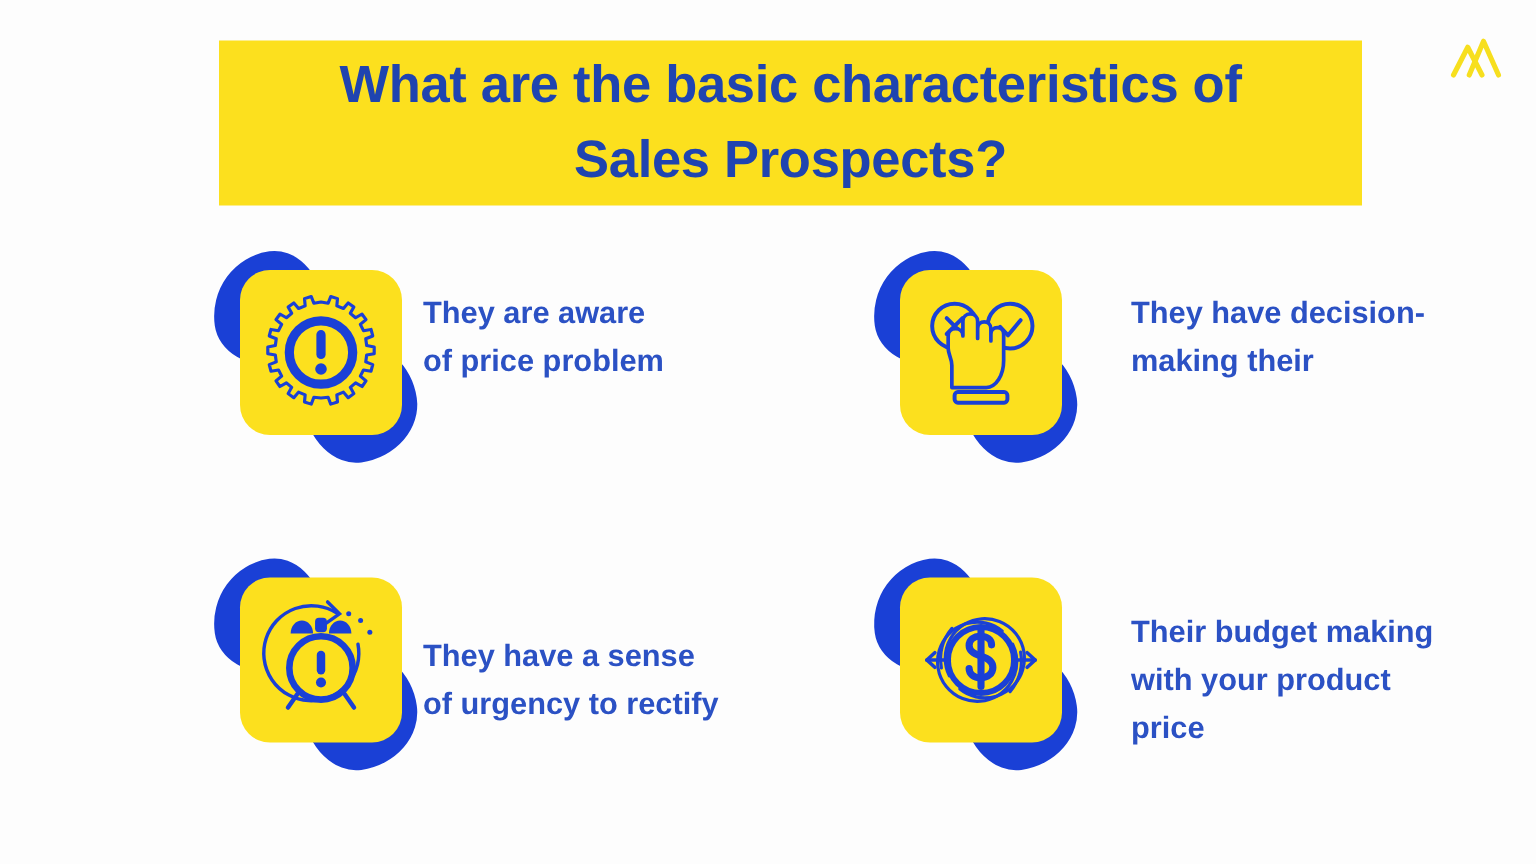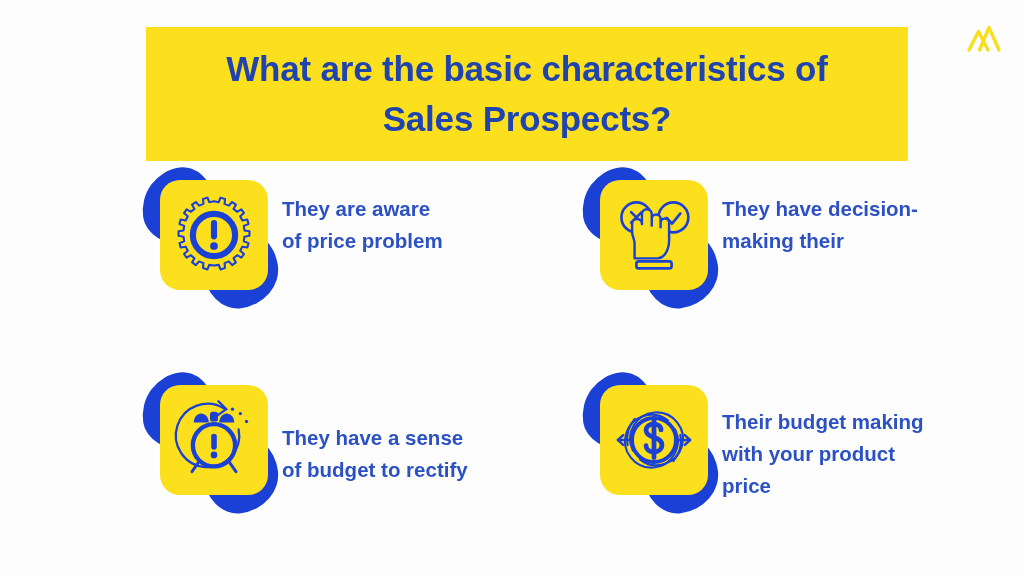--- a/index.html
+++ b/index.html
@@ -24,21 +24,21 @@
     width: 36px;
     height: 34px;
   }
 
   
   .title-banner {
     position: absolute;
     left: 146px;
     top: 27px;
     width: 762px;
-    height: 134px;
+    height: 110px;
     background: #fce01e;
     display: flex;
     flex-direction: column;
     align-items: center;
     justify-content: center;
   }
   .title-line {
     color: #1f44b0;
     font-size: 35px;
     font-weight: bold;
@@ -57,21 +57,21 @@
     height: 360px;
   }
   .card {
     position: absolute;
     display: flex;
     align-items: flex-start;
   }
   .card.r0 { top: 0; }
   .card.r1 { top: 205px; align-items: center; }
   .card.c0 { left: 0; }
-  .card.c1 { left: 440px; }
+  .card.c1 { left: 440px; gap: 32px; }
 
   
   .icon-stack {
     position: relative;
     width: 145px;
     height: 145px;
     flex: 0 0 145px;
   }
   .blob {
     position: absolute;
@@ -240,21 +240,21 @@
             <path d="M32 76 L25 86"></path>
             <path d="M68 76 L75 86"></path>
           </g>
           <rect x="46.8" y="43" width="6.4" height="18" rx="3.2" fill="#1a40d6"></rect>
           <circle cx="50" cy="67" r="3.8" fill="#1a40d6"></circle>
         </svg>
       </div>
     </div>
     <div class="caption">
       <span class="cl">They have a sense</span>
-      <span class="cl">of budget to rectify</span>
+      <span class="cl">of urgency to rectify</span>
     </div>
   </div>
 
   <div class="card r1 c1">
     <div class="icon-stack">
       <div class="blob blob-tl"></div>
       <div class="blob blob-br"></div>
       <div class="tile">
         <svg viewBox="0 0 100 100" width="88" height="88" aria-hidden="true">
           <g fill="none" stroke="#1a40d6" stroke-width="2.4" stroke-linecap="round">

